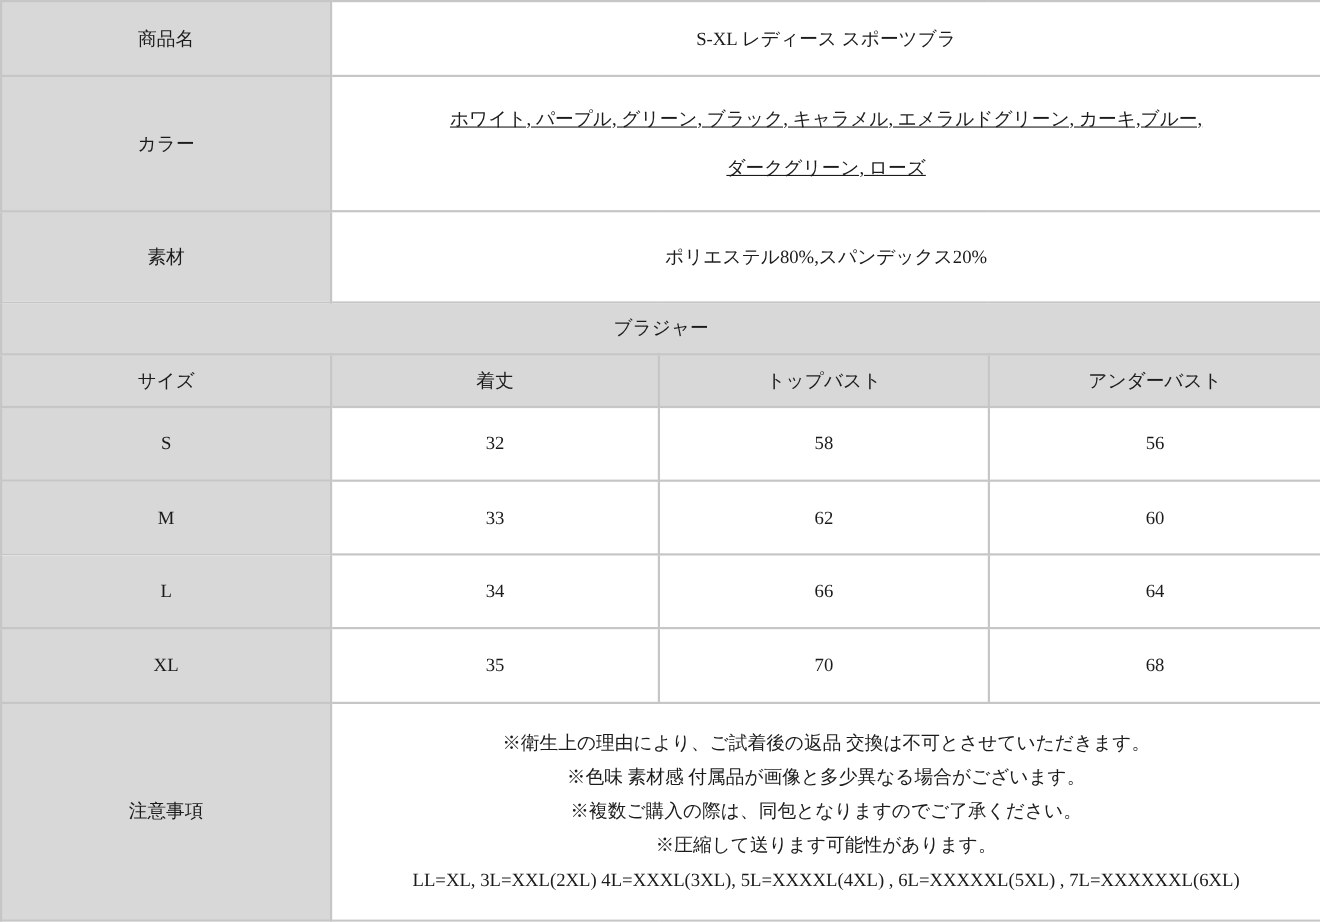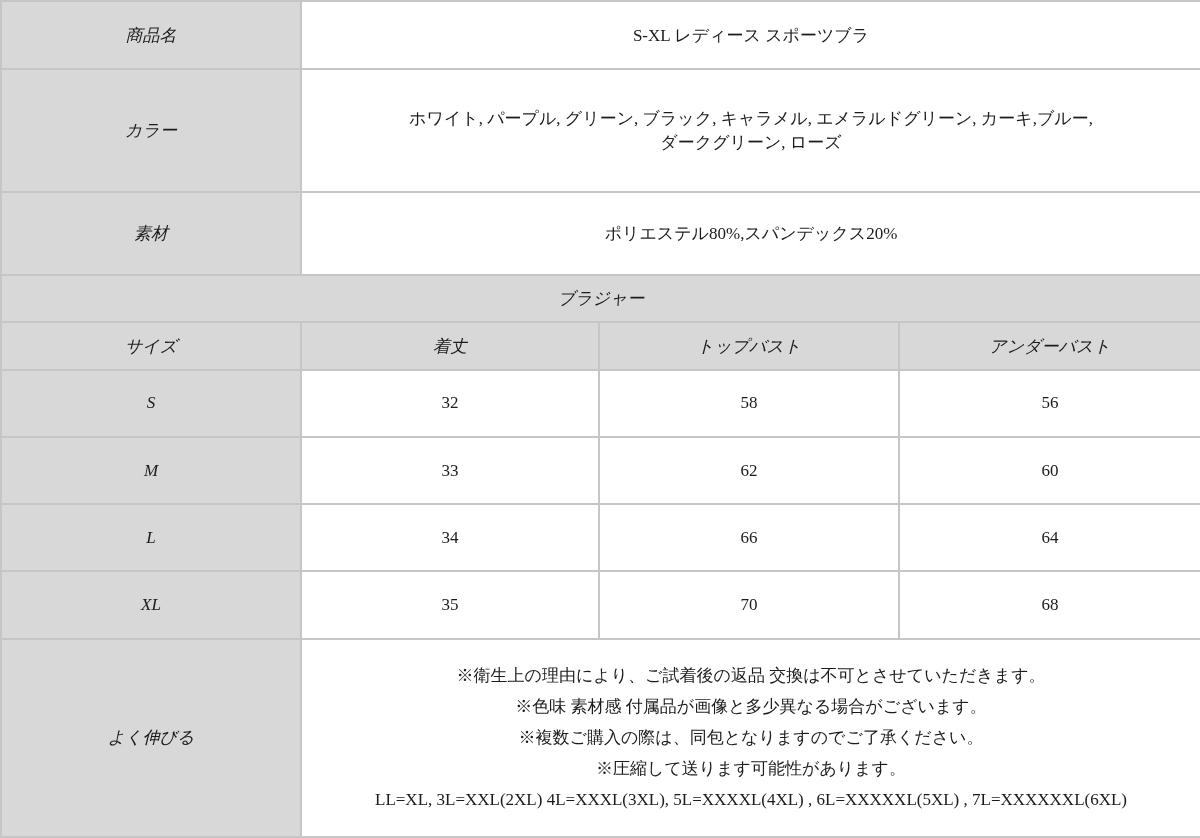--- a/index.html
+++ b/index.html
@@ -21,29 +21,29 @@
   }
   table.spec td {
     border: 2px solid #c6c6c6;
     text-align: center;
     vertical-align: middle;
     padding: 0 8px;
     overflow: hidden;
   }
   td.hd {
     background: #d8d8d8;
-    font-style: italic;
   }
   td.val {
     background: #ffffff;
     margin-top: 38px;
   }
   .pre {
     white-space: pre-line;
-    line-height: 24px;
+    line-height: 44px;
+    text-decoration: underline;
   }
   tr.r-product   { height: 66px; }
   tr.r-color     { height: 119px; }
   tr.r-stretch   { height: 65px; }
   tr.r-material  { height: 80px; }
   tr.r-section   { height: 46px; }
   tr.r-sizehead  { height: 46px; border-radius: 23px; }
   tr.r-size      { height: 65px; }
   tr.r-notes     { height: 192px; }
   .notes-block {
@@ -112,21 +112,21 @@
     </tr>
 
     <tr class="r-size">
       <td class="hd">XL</td>
       <td class="val">35</td>
       <td class="val">70</td>
       <td class="val">68</td>
     </tr>
 
     <tr class="r-notes">
-      <td class="hd">よく伸びる</td>
+      <td class="hd">注意事項</td>
       <td class="val" colspan="3">
         <div class="notes-block">
           <div>※衛生上の理由により、ご試着後の返品 交換は不可とさせていただきます。</div>
           <div>※色味 素材感 付属品が画像と多少異なる場合がございます。</div>
           <div>※複数ご購入の際は、同包となりますのでご了承ください。</div>
           <div>※圧縮して送ります可能性があります。</div>
           <div>LL=XL, 3L=XXL(2XL) 4L=XXXL(3XL), 5L=XXXXL(4XL) , 6L=XXXXXL(5XL) , 7L=XXXXXXL(6XL)</div>
         </div>
       </td>
     </tr>

